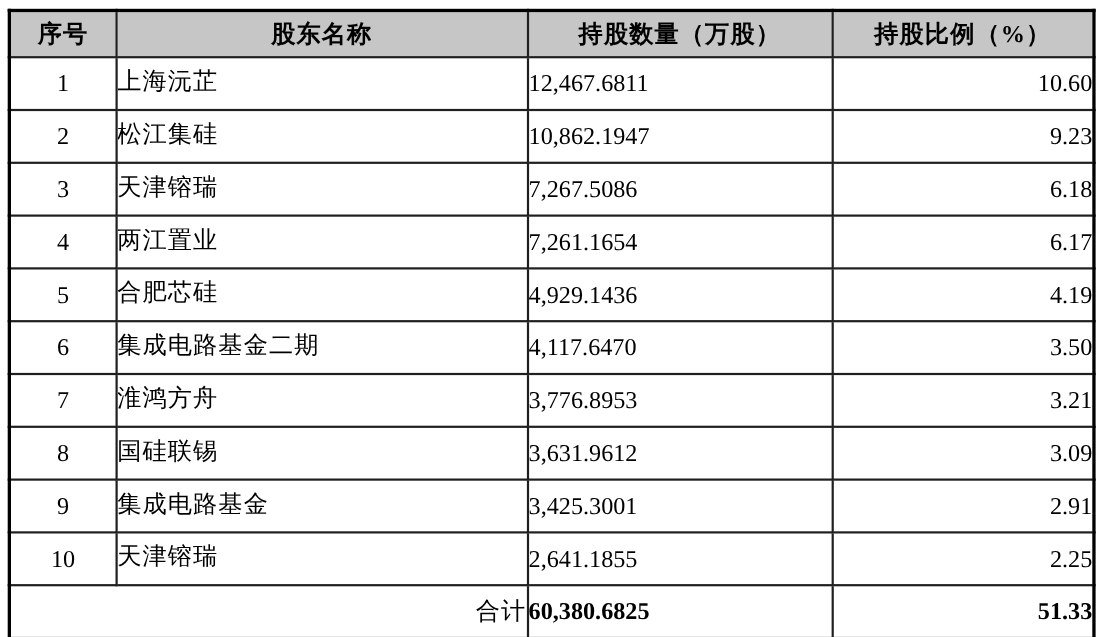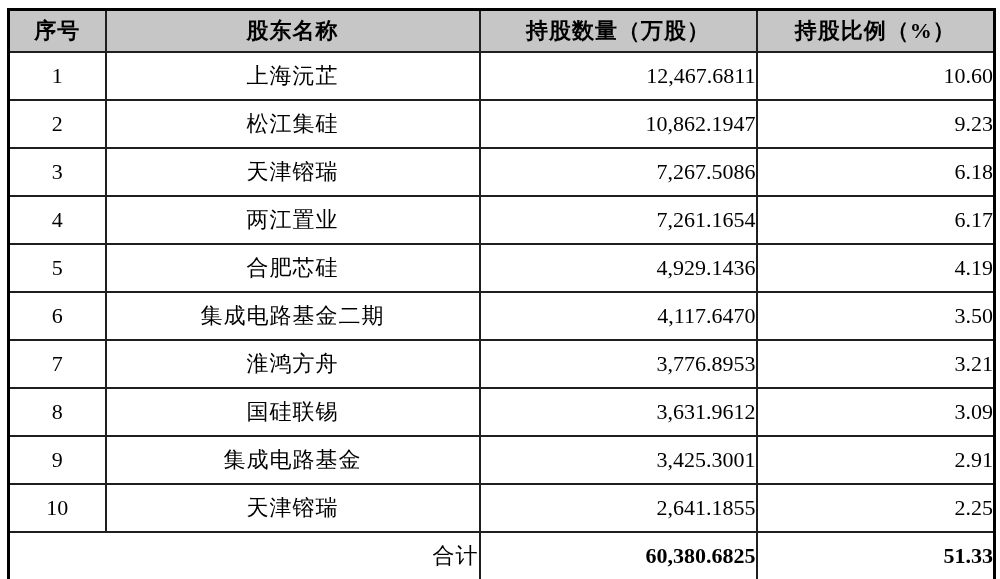--- a/index.html
+++ b/index.html
@@ -46,22 +46,22 @@
   tr.header-row th {
     height: 40px;
     background: #c6c6c6;
     font-weight: bold;
     text-align: center;
     letter-spacing: 1px;
     margin-left: 22px;
   }
   tr.data-row td { height: 46px; background: #ffffff; }
   td.cell-index  { text-align: center; }
-  td.cell-name   { text-align: center; letter-spacing: 1px; }
-  td.cell-shares { text-align: right; padding-right: 18px; margin-top: 32px; }
+  td.cell-name   { letter-spacing: 1px; font-family: Liberation Mono, monospace; }
+  td.cell-shares { padding-right: 18px; margin-top: 32px; }
   td.cell-ratio  { text-align: right; padding-right: 16px; }
 
   tr.total-row td { height: 46px; }
   td.total-label  { text-align: right; letter-spacing: 1px; }
   tr.total-row td.cell-shares,
   tr.total-row td.cell-ratio { font-weight: bold; }
 </style>
 </head>
 <body>
 

